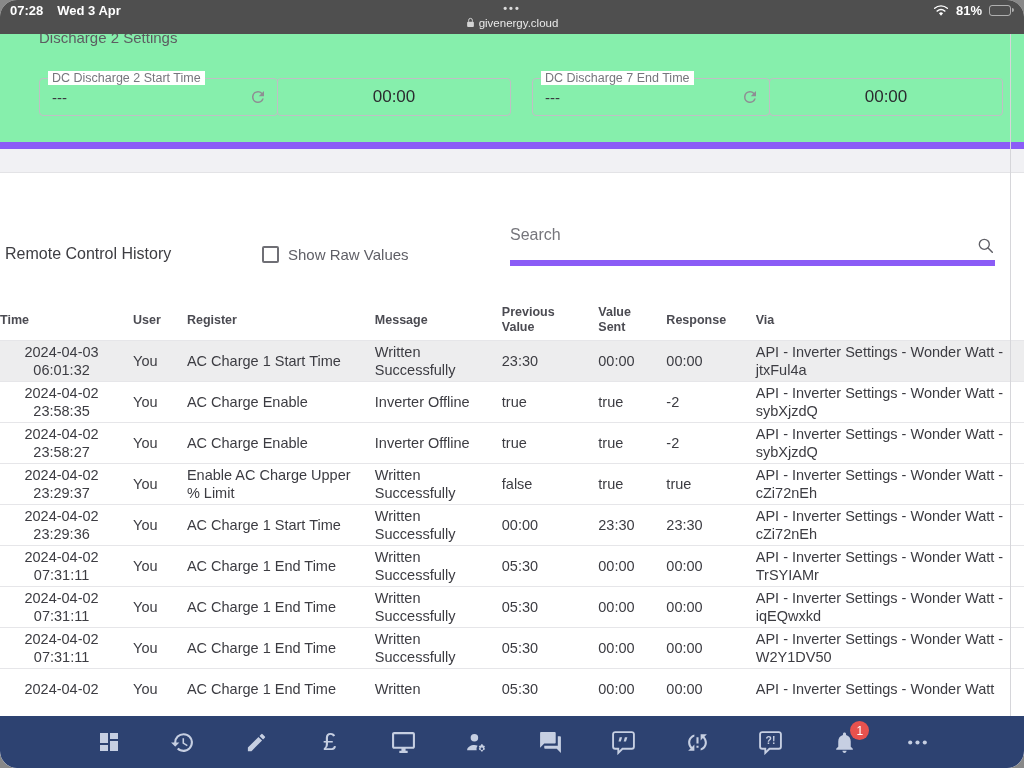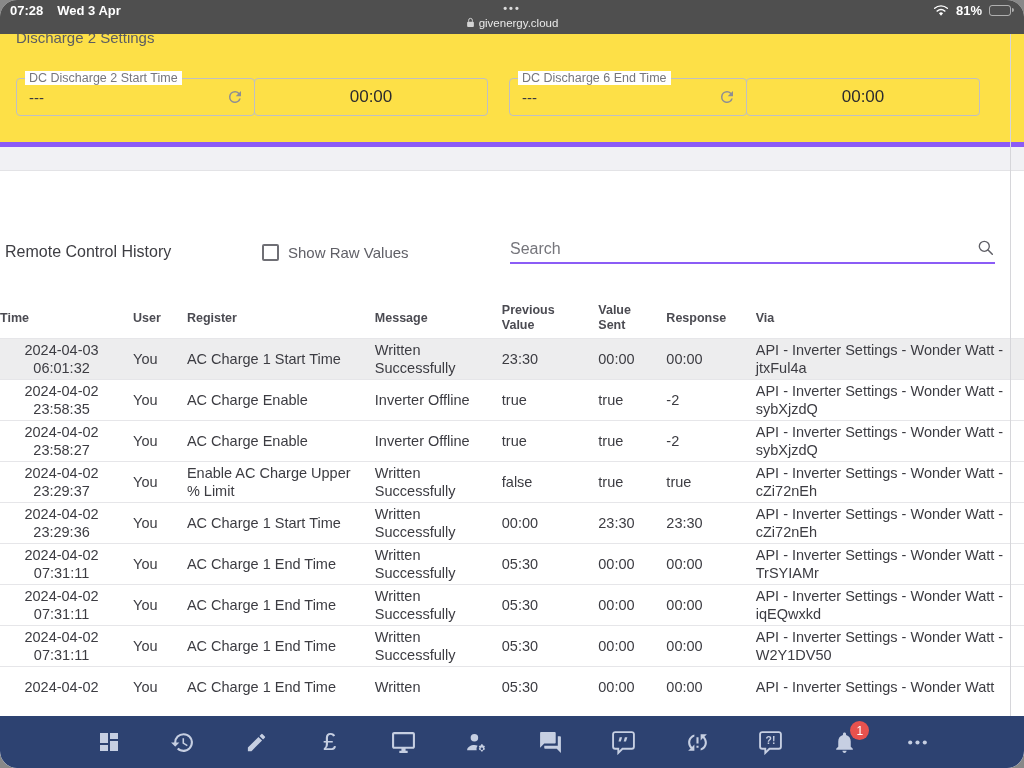--- a/index.html
+++ b/index.html
@@ -22,21 +22,21 @@
   .battery{ display:flex; align-items:center; gap:1px; }
   .battery-body{ width:22px; height:11px; border:1px solid rgba(255,255,255,.55); border-radius:3px; padding:1px; }
   .battery-fill{ height:100%; background:#fff; border-radius:1.5px; }
   .battery-nub{ width:2px; height:4px; background:rgba(255,255,255,.55); border-radius:0 2px 2px 0; }
   .urlbar{
     height:14px; display:flex; align-items:center; justify-content:center; gap:4px;
     color:#e9e9e9; font-size:11.5px; padding-bottom:9px;
   }
   
   .content{ position:absolute; top:34px; left:0; right:0; bottom:0; background:#fff; z-index:1; }
-  .settings-card{ background:#fde047; padding-bottom:26px; border-bottom:5px solid #8b5cf6; box-shadow:0 1px 2px rgba(0,0,0,.10); }
+  .settings-card{ background:#86efac; padding-bottom:26px; border-bottom:7px solid #8b5cf6; box-shadow:0 1px 2px rgba(0,0,0,.10);padding-left:23px; }
   .page-title{ font-size:15px; font-weight:400; color:#5c5d61; margin:-6px 0 0 16px; line-height:20px; }
   .fields-row{ display:flex; margin:30px 16px 0 16px; }
   .field-group{
     position:relative; height:38px; border:1px solid #bfbfc4; border-radius:4px;
     display:flex; align-items:center; padding:0 10px 0 12px;
   }
   .field-legend{
     position:absolute; top:-8px; left:8px; background:#fff; padding:0 4px;
     font-size:12.5px; color:#76767d; white-space:nowrap;
   }
@@ -49,21 +49,21 @@
   }
   .w-start-sel{ width:239px; } .w-start-time{ width:234px; }
   .gap-21{ width:21px; } .w-end-sel{ width:238px; } .w-end-time{ width:234px; }
   .page-gap{ height:24px; background:#f1f1f4; border-bottom:1px solid #e3e3e6; }
   
   .history-header{ display:flex; align-items:flex-end; padding:21px 29px 0 5px; }
   .history-title{ font-size:16px; font-weight:400; color:#3d3d42; width:257px; flex:none; line-height:24px;margin-top:48px; }
   .checkbox-group{ display:flex; align-items:center; gap:9px; width:248px; flex:none; padding-bottom:3px; }
   .checkbox{ width:17px; height:17px; border:2px solid #6f6f75; border-radius:2px; background:#fff; cursor:pointer; }
   .checkbox-label{ font-size:15px; color:#5f5f66; }
-  .search-wrap{ flex:1; position:relative; border-bottom:2px solid #8b5cf6; padding-bottom:4px; }
+  .search-wrap{ flex:1; position:relative; border-bottom:6px solid #8b5cf6; padding-bottom:16px; }
   .search-input{
     width:100%; border:none; outline:none; font-size:16px; color:#3a3a40; background:transparent;
     font-family:"Liberation Sans","DejaVu Sans",sans-serif; padding-right:26px;
   }
   .search-input::placeholder{ color:#75757b; opacity:1; }
   .search-icon{ position:absolute; right:0; bottom:5px; color:#5f5f66; cursor:pointer; display:flex; }
   
   table.history{ width:100%; border-collapse:collapse; table-layout:fixed; margin-top:34px; }
   table.history th{
     text-align:left; font-size:12.5px; font-weight:700; color:#4b4b52;
@@ -141,21 +141,21 @@
           <span class="field-value">---</span>
           <span class="refresh-icon">
             <svg width="18" height="18" viewBox="0 0 24 24" fill="currentColor">
                 <path d="M17.65 6.35A7.96 7.96 0 0 0 12 4a8 8 0 1 0 7.73 10h-2.08A6 6 0 1 1 12 6c1.66 0 3.14.69 4.22 1.78L13 11h7V4l-2.35 2.35z"></path>
               </svg>
           </span>
         </div>
         <div class="time-box w-start-time">00:00</div>
         <div class="gap-21"></div>
         <div class="field-group w-end-sel">
-          <span class="field-legend">DC Discharge 6 End Time</span>
+          <span class="field-legend">DC Discharge 7 End Time</span>
           <span class="field-value">---</span>
           <span class="refresh-icon">
             <svg width="18" height="18" viewBox="0 0 24 24" fill="currentColor">
                 <path d="M17.65 6.35A7.96 7.96 0 0 0 12 4a8 8 0 1 0 7.73 10h-2.08A6 6 0 1 1 12 6c1.66 0 3.14.69 4.22 1.78L13 11h7V4l-2.35 2.35z"></path>
               </svg>
           </span>
         </div>
         <div class="time-box w-end-time">00:00</div>
       </div>
     </div>

